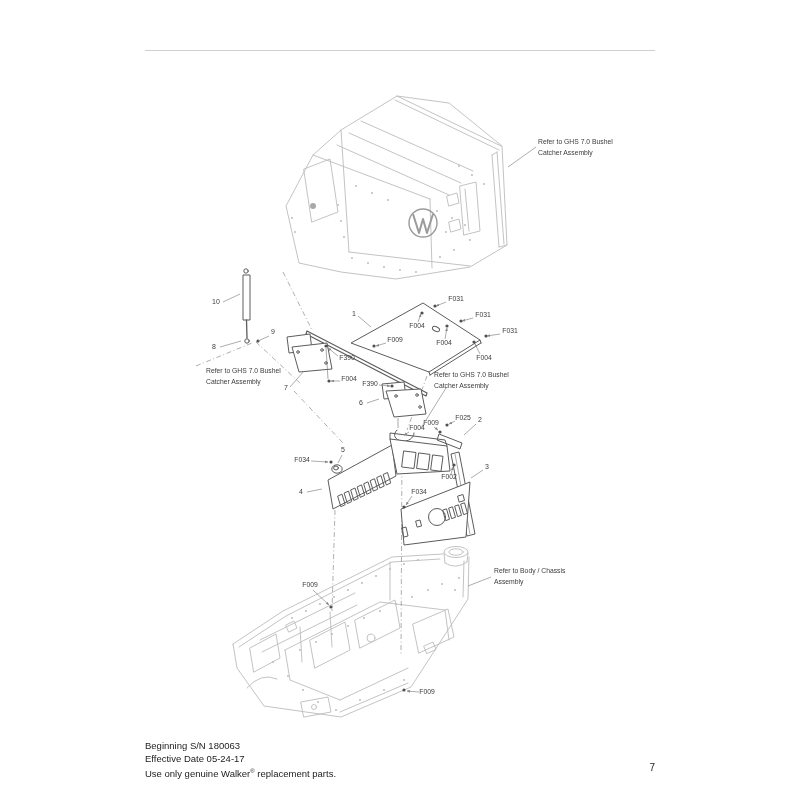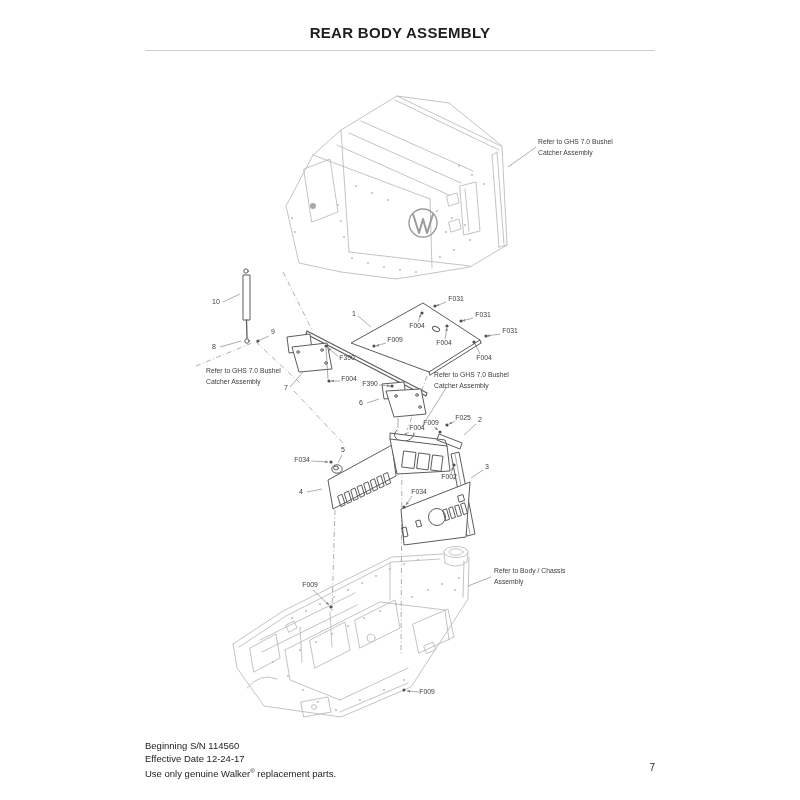--- a/index.html
+++ b/index.html
@@ -25,21 +25,20 @@
   .leader{stroke:#8a8a8a;stroke-width:0.7;}
   text.part-num{font-family:"Liberation Sans",sans-serif;font-size:7px;fill:#3c3c3c;text-anchor:middle;}
   text.fastener{font-family:"Liberation Sans",sans-serif;font-size:6.8px;fill:#3c3c3c;text-anchor:middle;}
   text.callout{font-family:"Liberation Sans",sans-serif;font-size:6.8px;fill:#3c3c3c;text-anchor:start;}
 </style>
 </head>
 <body>
 
 <div class="page">
 
-  <div class="title">REAR BODY ASSEMBLY</div>
   <div class="rule"></div>
 
   <svg class="diagram" width="800" height="800" viewBox="0 0 800 800">
     <defs>
       <marker id="arrowhead" markerWidth="5" markerHeight="4" refX="4.5" refY="2" orient="auto">
         <path d="M0,0 L5,2 L0,4 Z" fill="#8a8a8a"></path>
       </marker>
     </defs>
 
     <g>
@@ -211,19 +210,19 @@
         <line x1="536" y1="147" x2="508" y2="167" class="leader"></line>
         <text x="206" y="373" class="callout"><tspan x="206" dy="0">Refer to GHS 7.0 Bushel</tspan><tspan x="206" dy="11">Catcher Assembly</tspan></text>
         <text x="434" y="377" class="callout"><tspan x="434" dy="0">Refer to GHS 7.0 Bushel</tspan><tspan x="434" dy="11">Catcher Assembly</tspan></text>
         <line x1="446" y1="388" x2="421" y2="428" class="leader"></line>
         <text x="494" y="573" class="callout"><tspan x="494" dy="0">Refer to Body / Chassis</tspan><tspan x="494" dy="11">Assembly</tspan></text>
         <line x1="491" y1="577" x2="468" y2="586" class="leader"></line>
       </g>
   </svg>
 
   <div class="footer">
-    <div>Beginning S/N 114560</div>
-    <div>Effective Date 12-24-17</div>
+    <div>Beginning S/N 180063</div>
+    <div>Effective Date 05-24-17</div>
     <div><span>Use only genuine </span><b>Walker</b><span class="reg">®</span><span> replacement parts.</span></div>
   </div>
 
   <div class="pagenum">7</div>
 </div>
 
 </body></html>

